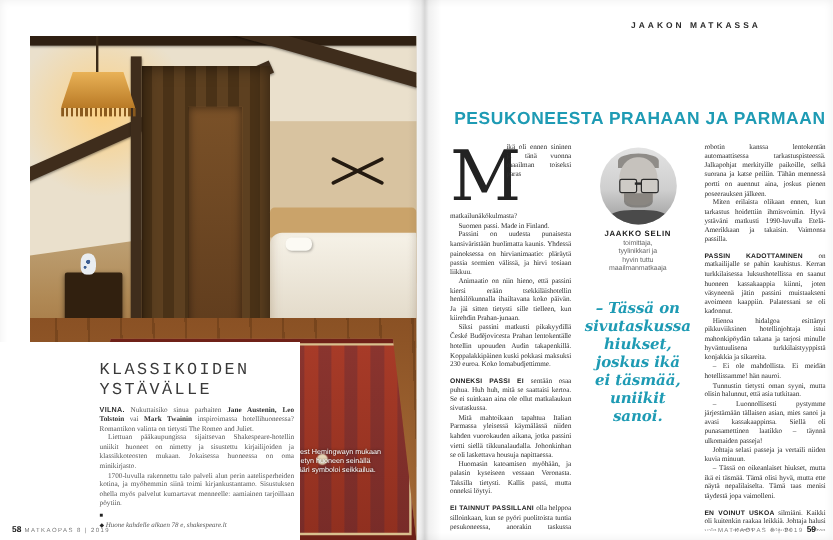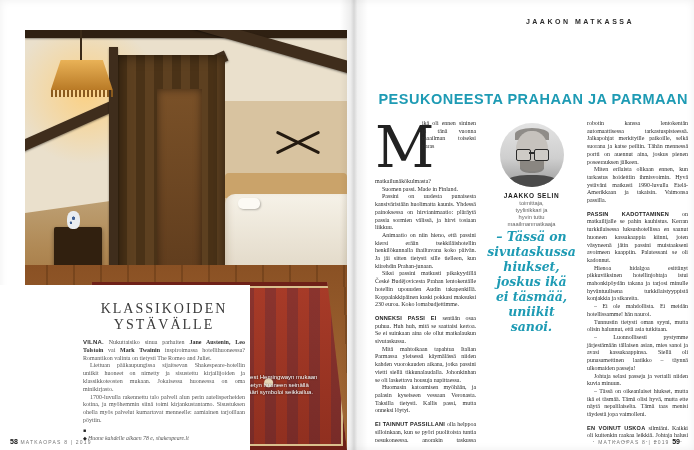--- a/index.html
+++ b/index.html
@@ -41,21 +41,21 @@
       radial-gradient(circle at 72% 60%,#e8d8b8 0 4px,rgba(0,0,0,0) 5px),
       radial-gradient(circle at 50% 80%,#e8d8b8 0 5px,rgba(0,0,0,0) 6px),
       repeating-linear-gradient(90deg,rgba(35,30,70,.22) 0 11px,rgba(0,0,0,0) 11px 22px),
       linear-gradient(180deg,#a83b28,#8f2f1f);
     box-shadow:inset 0 0 0 4px #6f2118,inset 0 0 0 6px #d9c08e;}
   .photo-caption{position:absolute;left:67%;top:82%;width:78px;color:#fff;font-family:"Liberation Sans",sans-serif;
     font-size:6px;line-height:7.5px;text-shadow:0 0 2px rgba(0,0,0,.8);}
   
   .notch{position:absolute;left:0;top:285px;width:250px;height:165px;background:#fff;}
   .sidebar{position:absolute;left:83px;top:301px;width:162px;color:#4a4a4a;}
-  .sb-head{font-family:Liberation Serif, serif;font-size:14px;line-height:16px;letter-spacing:2px;color:#3a3a3a;font-weight:400;text-align:center;}
+  .sb-head{font-family:Liberation Mono, monospace;font-size:14px;line-height:16px;letter-spacing:2px;color:#3a3a3a;font-weight:400;}
   .sb-body{margin-top:6px;font-size:6px;line-height:7.8px;text-align:justify;color:#555;}
   .sb-body p{margin:0;}
   .sb-body .ind{text-indent:7px;}
   .sb-lead{font-family:"Liberation Sans",sans-serif;font-weight:bold;color:#333;letter-spacing:.2px;}
   .sb-bold{font-weight:bold;color:#333;}
   .sb-endmark{font-size:5px;color:#222;margin-top:3px;line-height:5px;}
   .sb-foot{margin-top:2px;font-style:italic;font-size:5.8px;color:#555;}
   .sb-foot .bullet{font-style:normal;font-size:5px;color:#222;}
   
   .footer{position:absolute;top:438px;font-family:"Liberation Sans",sans-serif;font-size:5px;letter-spacing:1.2px;color:#777;}
@@ -82,21 +82,21 @@
   .hs-face{position:absolute;left:16px;top:8px;width:32px;height:40px;background:#c6c2bd;border-radius:46% 46% 42% 42%;}
   .hs-hair{position:absolute;left:15px;top:5px;width:34px;height:12px;background:#8f8c88;border-radius:50% 50% 0 0;}
   .hs-glass{position:absolute;top:26px;width:13px;height:10px;border:1.6px solid #2a2a2a;border-radius:2px;background:rgba(255,255,255,.15);}
   .hs-g1{left:16px;} .hs-g2{left:34px;}
   .hs-bridge{position:absolute;left:29px;top:29px;width:6px;height:1.6px;background:#2a2a2a;}
   .hs-beard{position:absolute;left:20px;top:38px;width:24px;height:12px;background:rgba(90,85,80,.55);border-radius:0 0 40% 40%;}
   .hs-shirt{position:absolute;left:8px;top:52px;width:48px;height:14px;background:#4a4a4a;border-radius:40% 40% 0 0;}
   .byline{text-align:center;font-family:"Liberation Sans",sans-serif;}
   .byline .bname{font-weight:bold;font-size:6.5px;letter-spacing:.6px;color:#1c1c1c;}
   .byline .bline{font-size:5.8px;line-height:7.2px;color:#666;}
-  .pullquote{text-align:center;font-family:"DejaVu Serif",serif;font-style:italic;font-weight:bold;
+  .pullquote{margin-top:20px;text-align:center;font-family:"DejaVu Serif",serif;font-style:italic;font-weight:bold;
     font-size:12.5px;line-height:15px;color:#1E9BB4;}
 </style>
 </head>
 <body>
 
 <div class="spread">
 
   <div>
     <div class="photo">
       <div class="ph-ceiling"></div>

